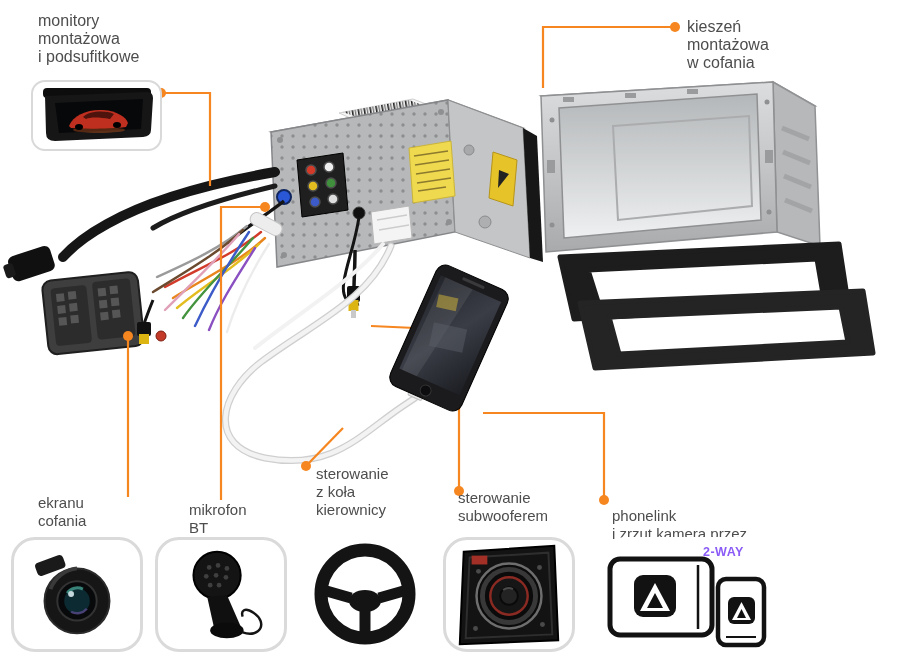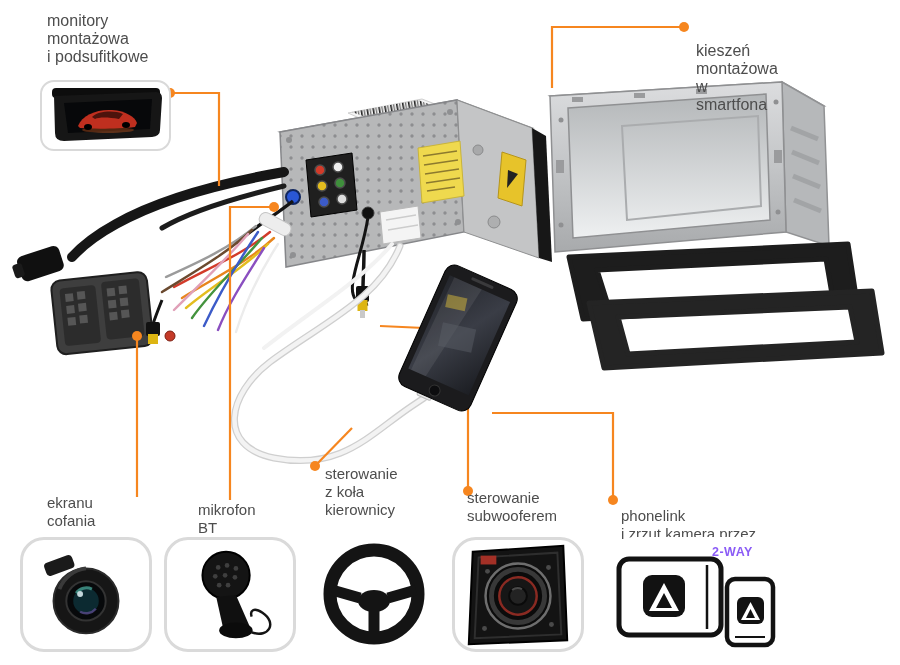--- a/index.html
+++ b/index.html
@@ -3,21 +3,21 @@
 <meta charset="utf-8">
 <style>
   * { margin:0; padding:0; box-sizing:border-box; }
   html,body { width:900px; height:665px; }
   body {
     position:relative;
     background:#ffffff;
     font-family:"Liberation Sans", sans-serif;
     overflow:hidden;
   }
-  .stage { position:absolute; left:12px; top:0; width:764px; height:665px; }
+  .stage { position:absolute; left:3px; top:0; width:764px; height:665px; }
   .scene { position:absolute; left:0; top:0; }
   .label { position:absolute; color:#4d4d4d; font-size:15px; line-height:18px; }
   .label.big { font-size:16px; }
   .thumb-box {
     position:absolute; left:28px; top:80px; width:131px; height:71px;
     border:2px solid #d9d9d9; border-radius:14px; background:#fff;
     display:flex; align-items:center; justify-content:center; overflow:hidden;
   }
   .icon-box {
     position:absolute; top:537px; width:132px; height:115px;
@@ -234,23 +234,23 @@
       <circle cx="601" cy="500" r="5"></circle>
     </g>
   </svg>
 
   <div class="label big" style="left:35px; top:12px;">
     <div>monitory</div>
     <div>montażowa</div>
     <div>i podsufitkowe</div>
   </div>
 
-  <div class="label big" style="left:684px; top:18px;margin-top:24px;">
+  <div class="label big" style="left:684px; top:18px;">
     <div>kieszeń montażowa</div>
-    <div>w smartfona</div>
+    <div>w cofania</div>
   </div>
 
   <div class="label" style="left:35px; top:494px;">
     <div>ekranu</div>
     <div>cofania</div>
   </div>
 
   <div class="label" style="left:186px; top:501px;">
     <div>mikrofon</div>
     <div>BT</div>

